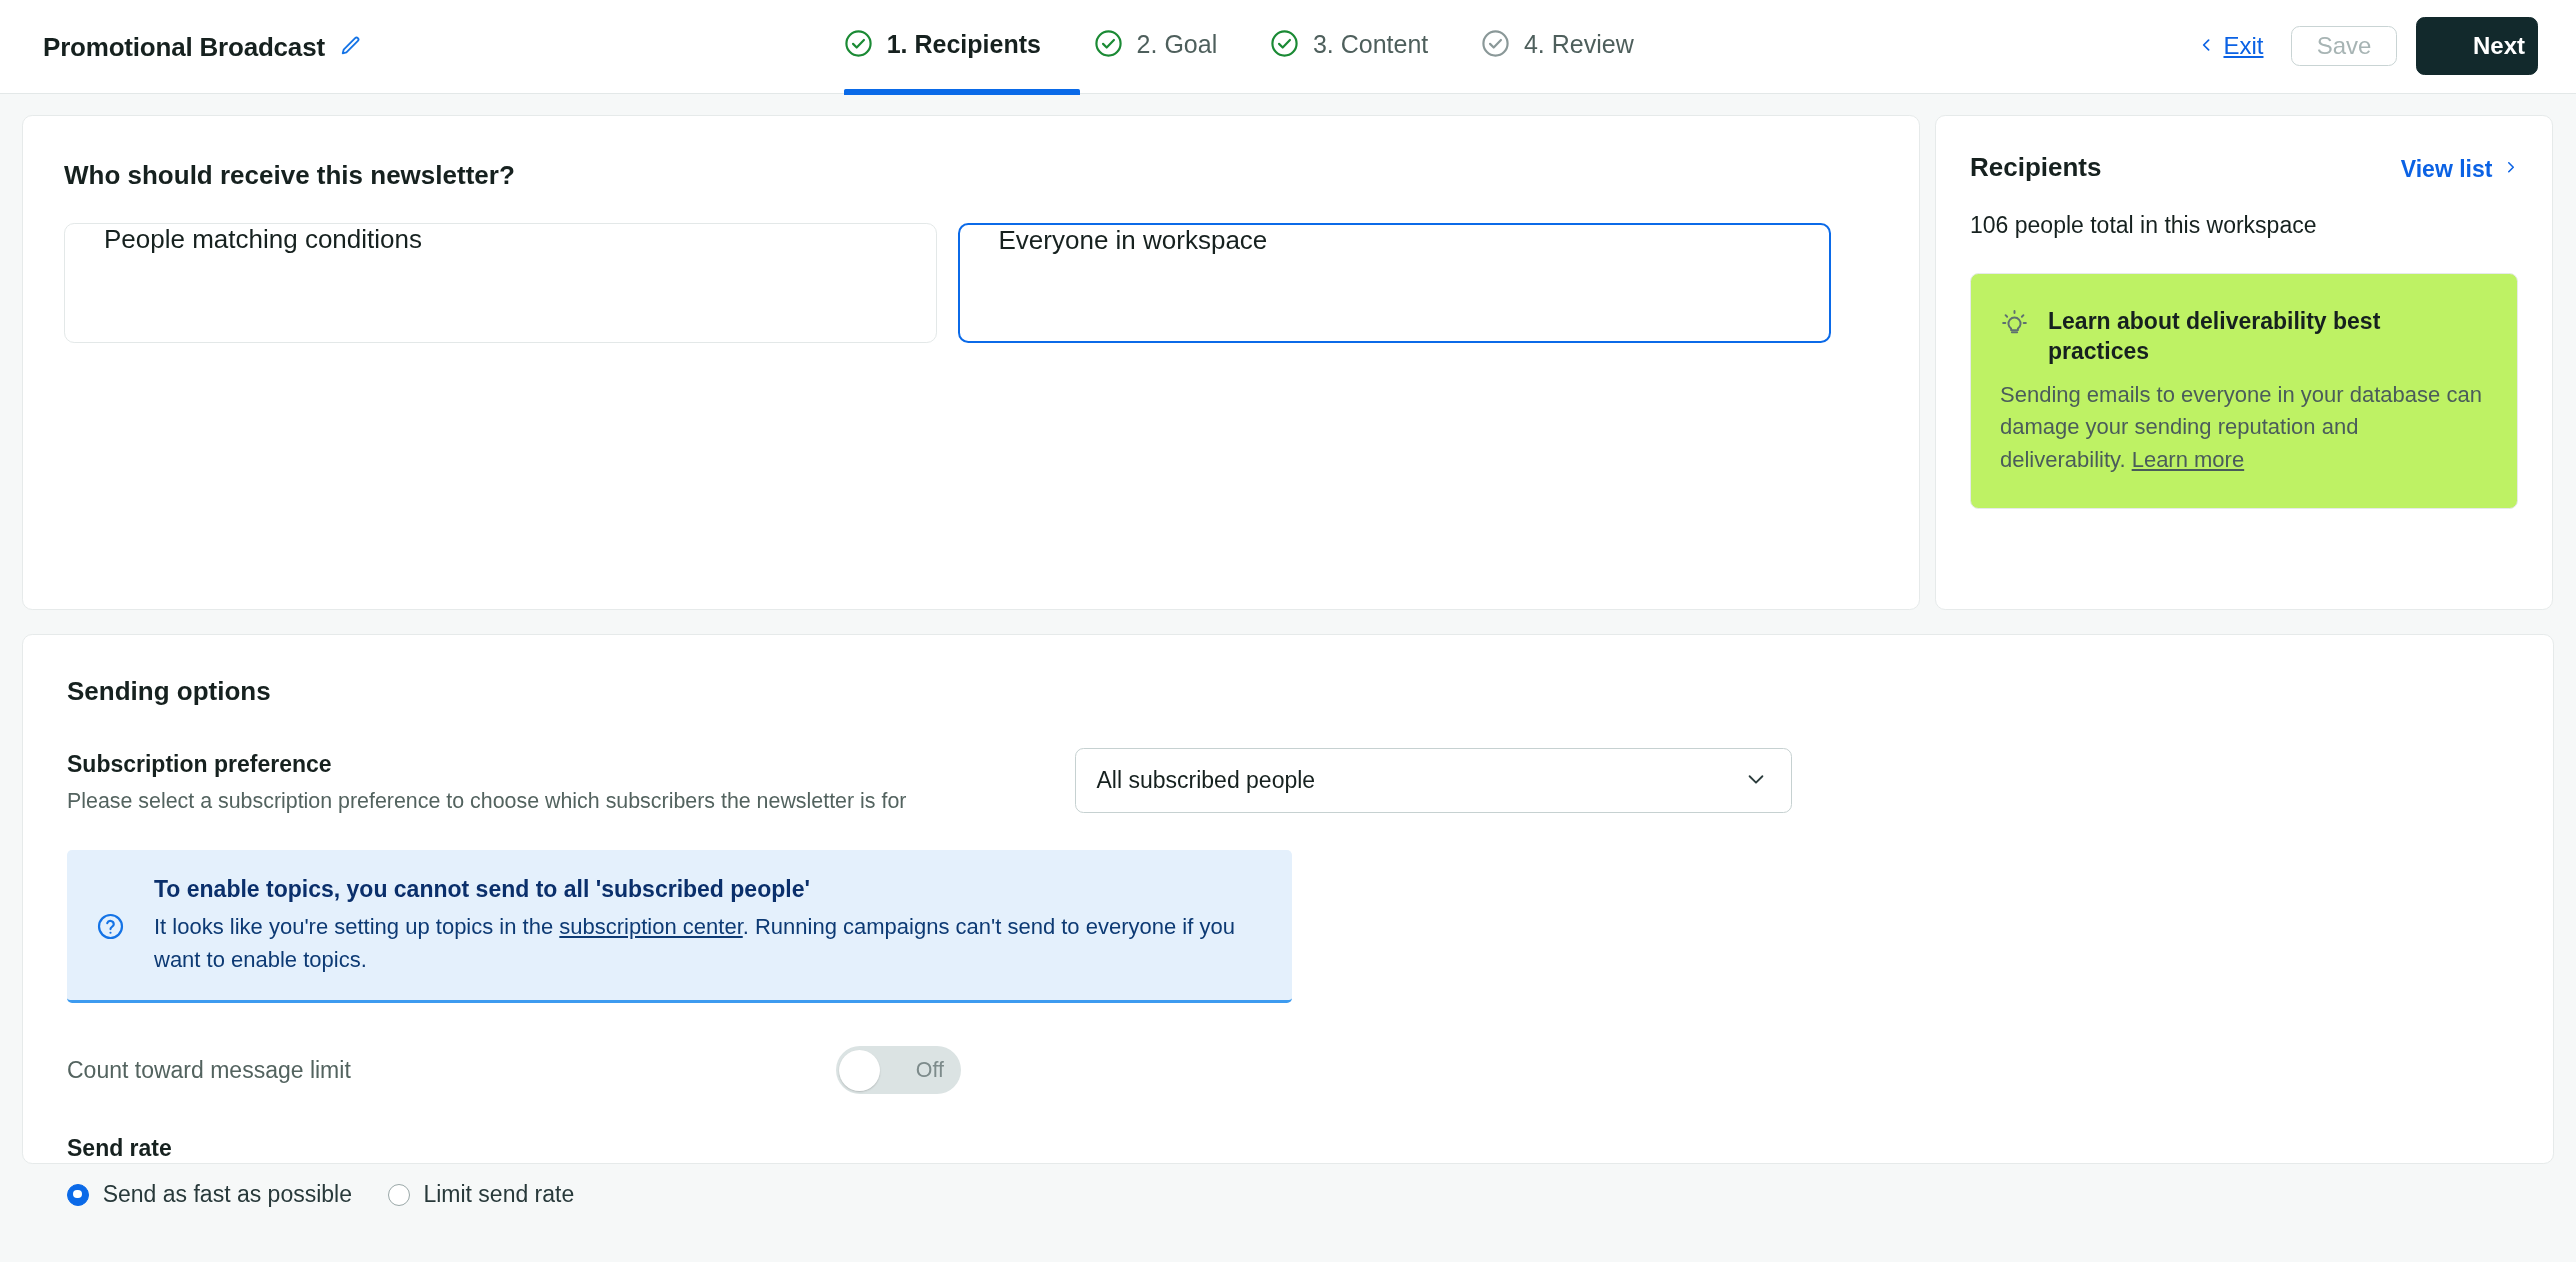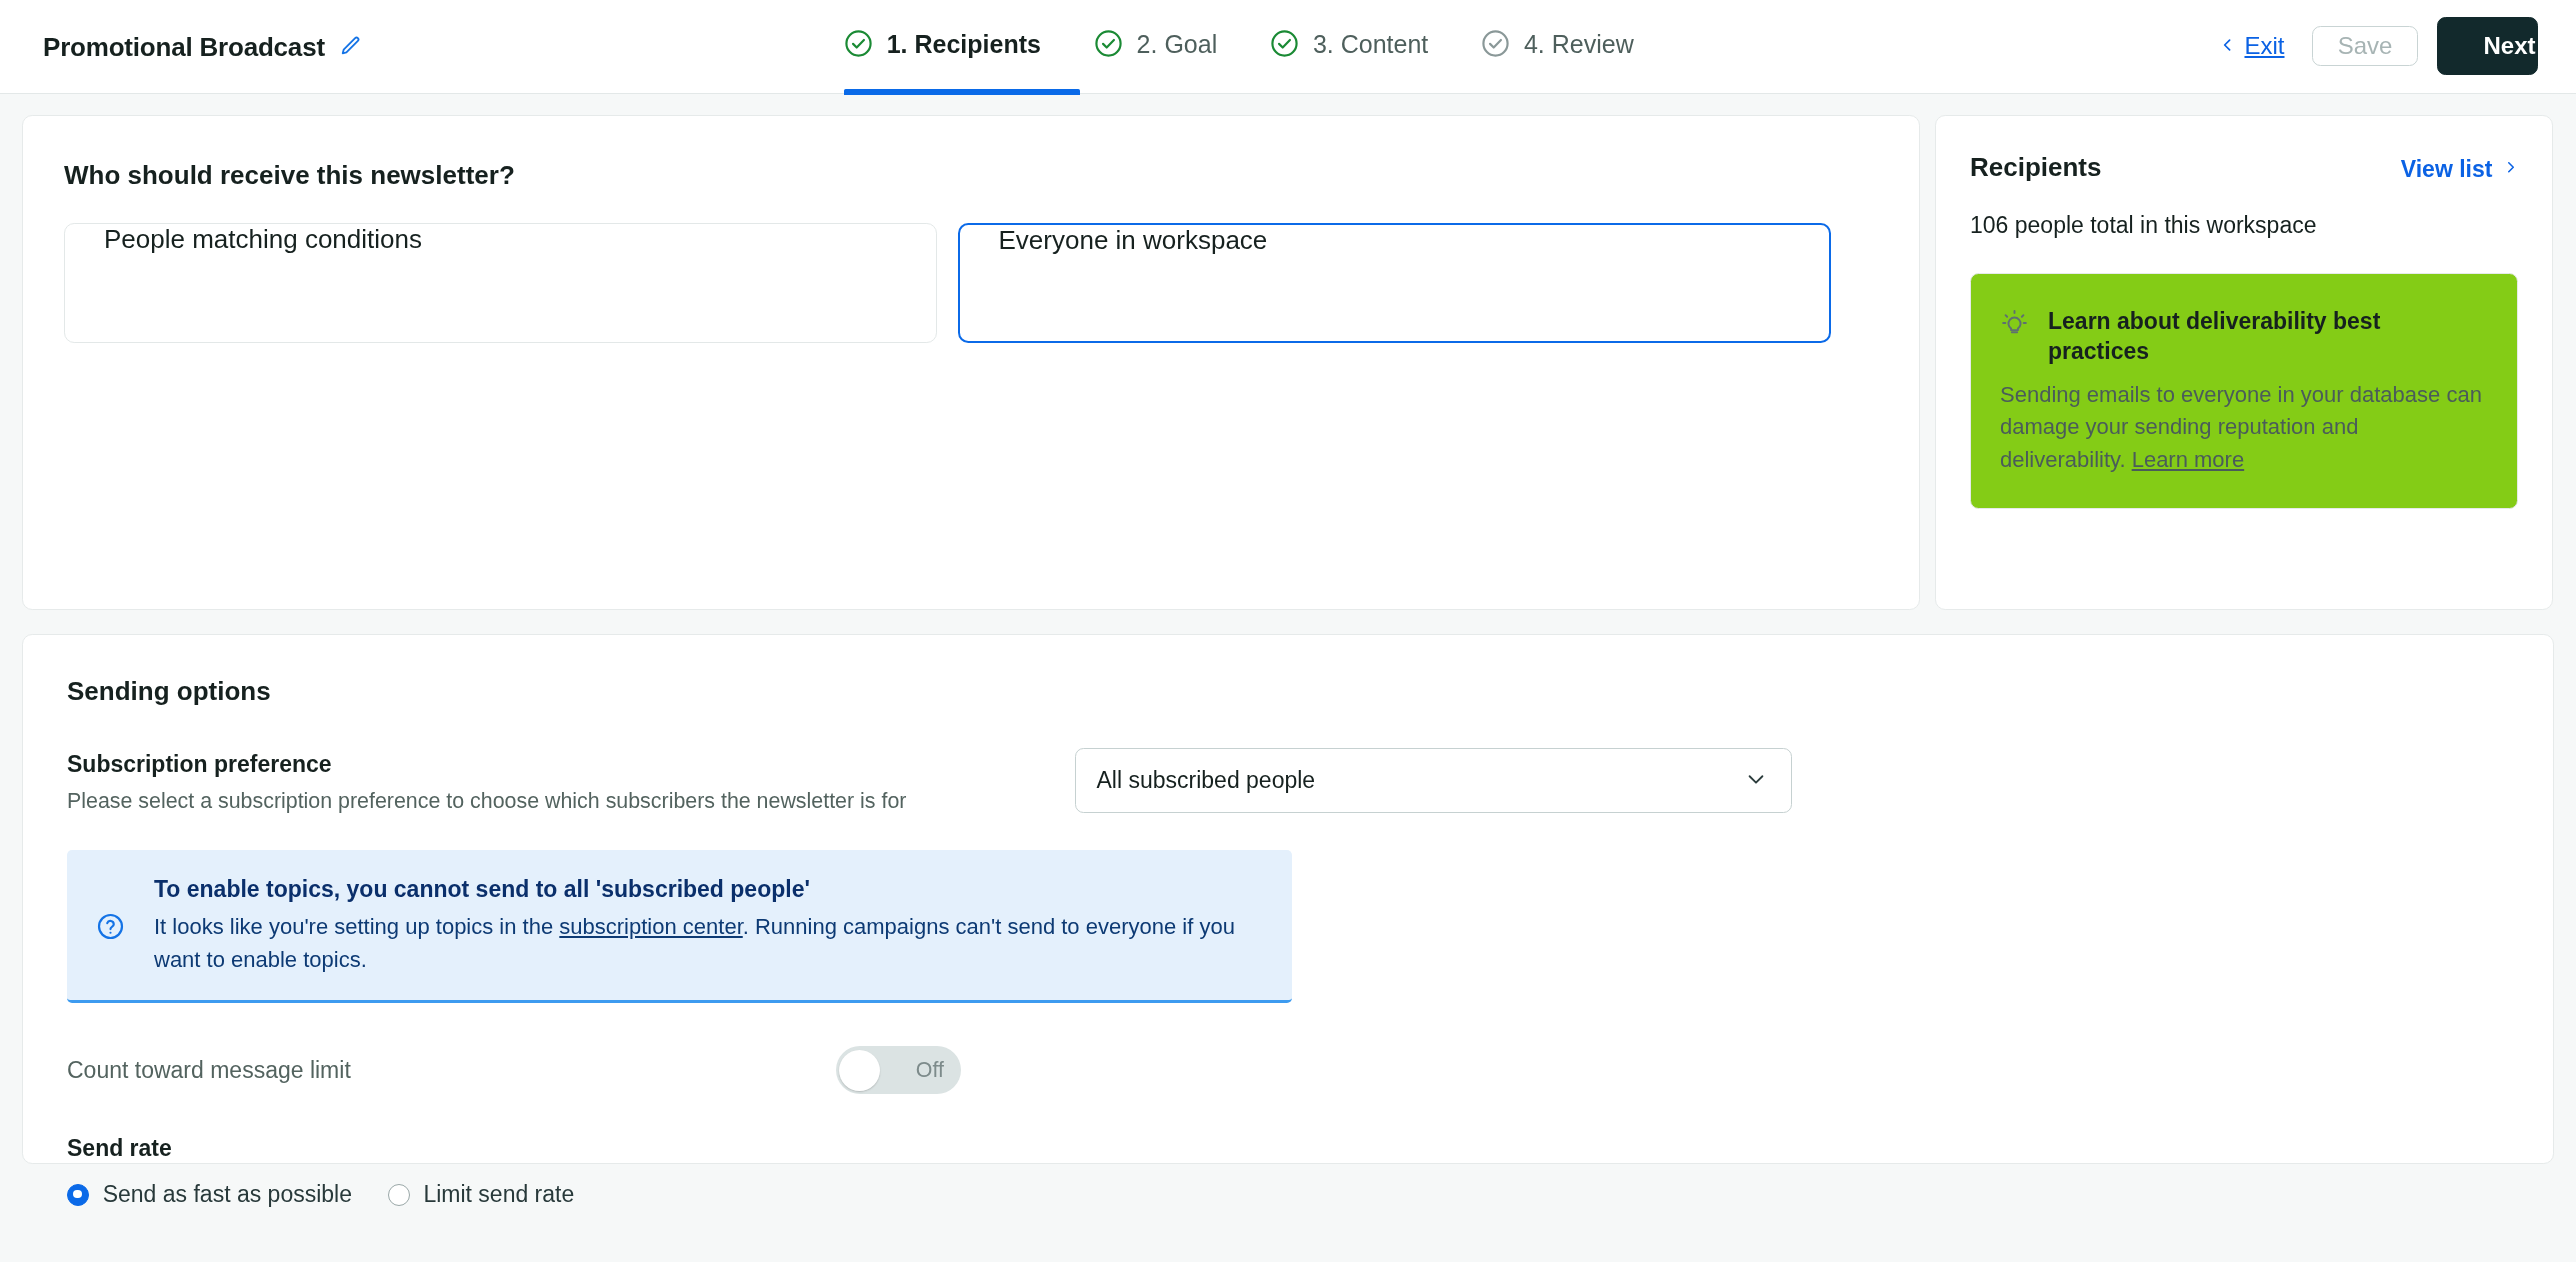--- a/index.html
+++ b/index.html
@@ -104,21 +104,21 @@
     justify-content: center;
   }
   .btn-save {
     width: 106px;
     height: 40px;
     background: #ffffff;
     border: 0.9px solid #c9d4d4;
     color: #a7b4b4;
   }
   .btn-next {
-    width: 101px;
+    width: 122px;
     height: 58px;
     background: #12292c;
     border: 0.9px solid #12292c;
     color: #ffffff;
     font-weight: bold;
     padding-left: 44px;
   }
 
   
   .page { position: relative; width: 2576px; padding: 0; }
@@ -183,21 +183,21 @@
     cursor: pointer;
   }
   .view-list-text { font-size: 23px; color: #0b62e4; font-weight: bold; }
   .side-count {
     margin-top: 29px;
     font-size: 23px;
     color: #16211f;
   }
   .tip-box {
     margin-top: 34px;
-    background: #84cc16;
+    background: #bef264;
     border: 0.9px solid #e6eaea;
     border-radius: 8.5px;
     padding: 32px 29px;
   }
   .tip-head { display: flex; gap: 19px; align-items: flex-start; }
   .bulb-wrap { flex: 0 0 auto; padding-top: 3.4px; }
   .tip-title {
     font-size: 23px;
     font-weight: bold;
     color: #16211f;

